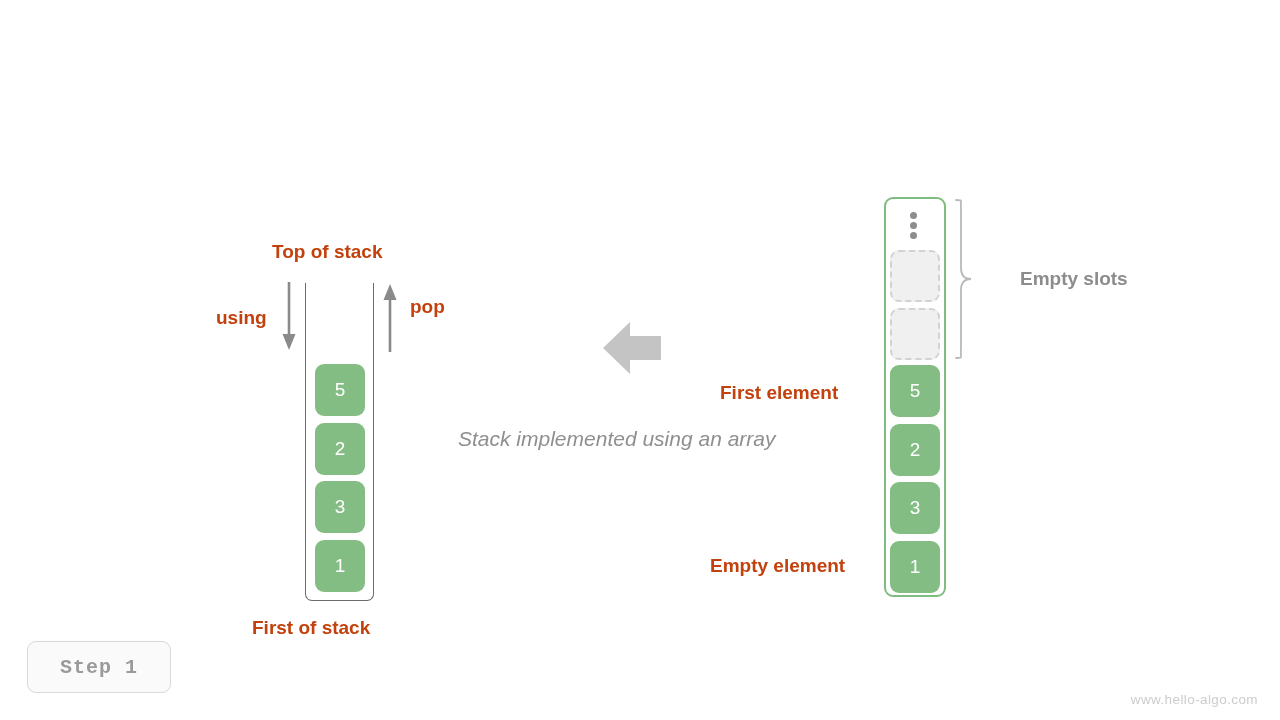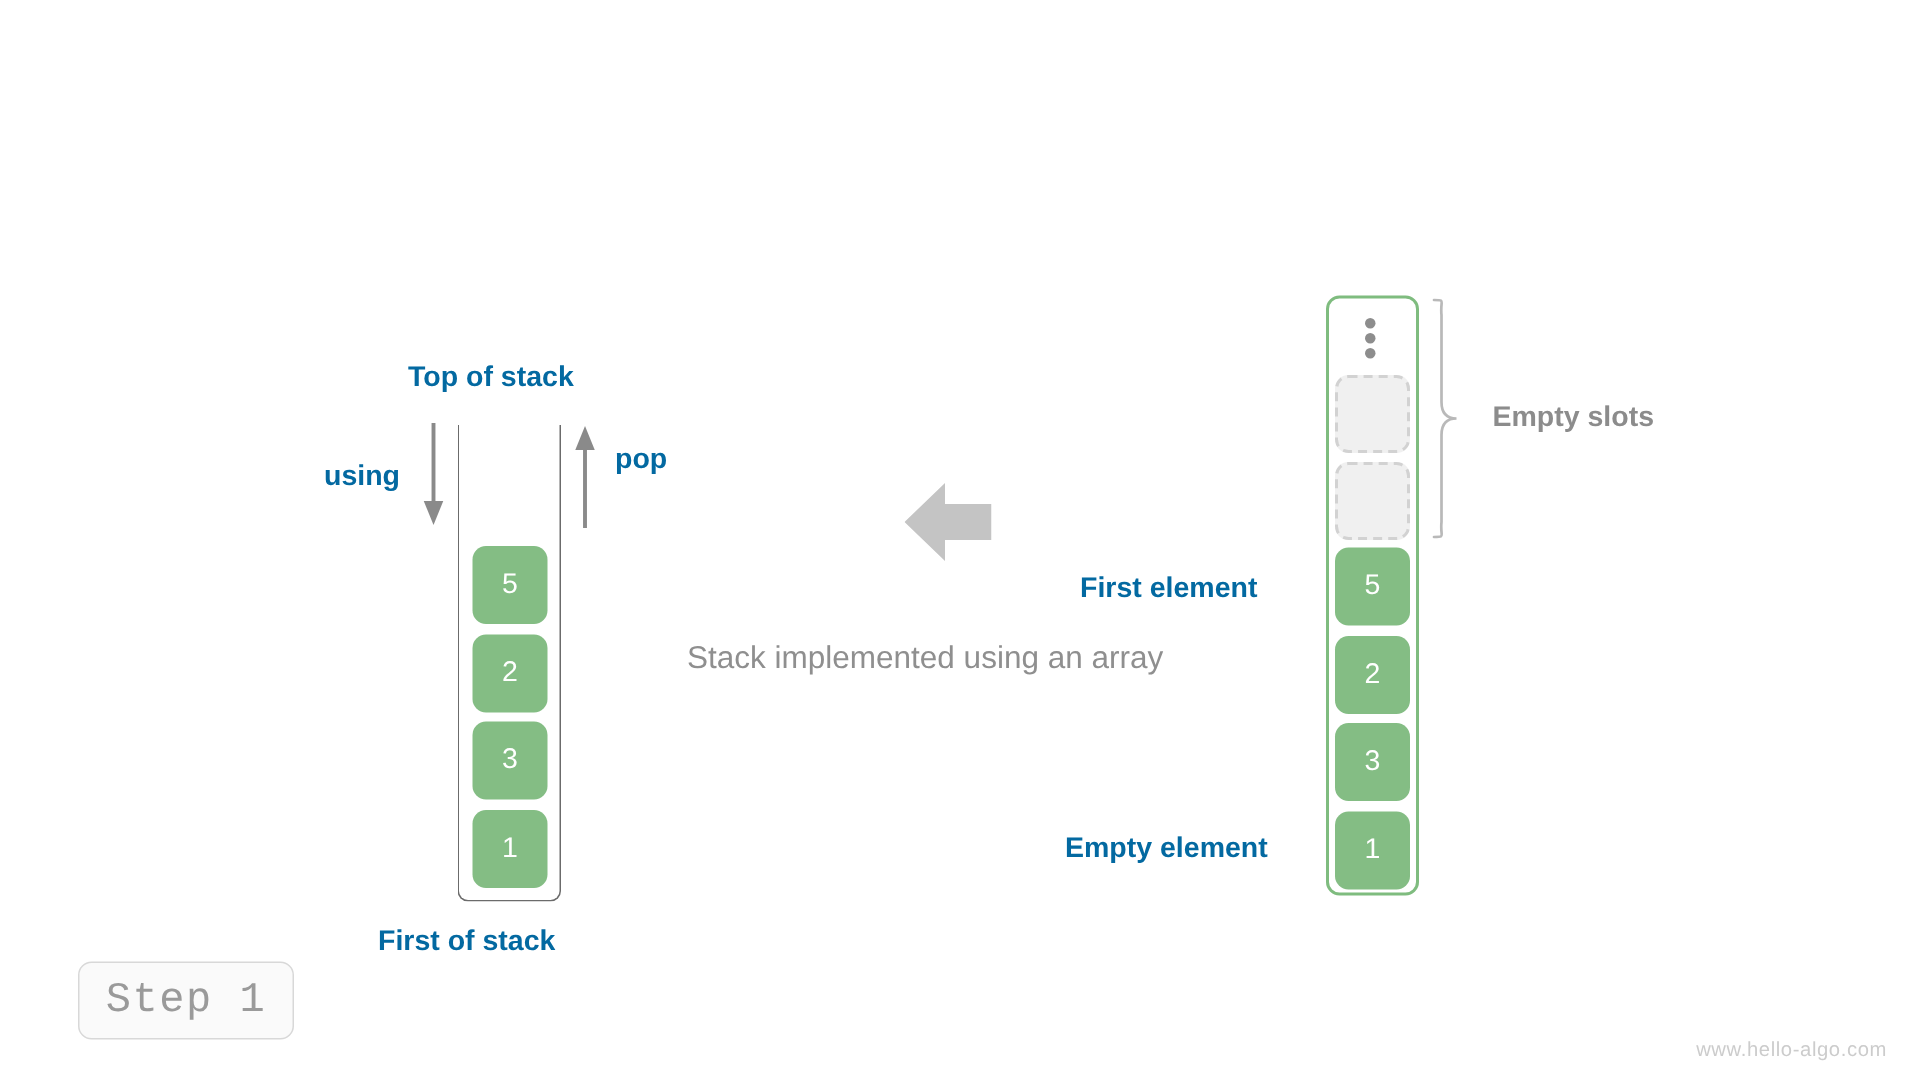--- a/index.html
+++ b/index.html
@@ -10,36 +10,38 @@
     font-family: "Liberation Sans", sans-serif;
     overflow: hidden;
   }
   #canvas { position: relative; width: 1280px; height: 720px; }
 
   
   .lbl-dark {
     position: absolute;
     font-size: 19px;
     font-weight: bold;
-    color: #0369a1;
+    color: #c2410c;
     white-space: nowrap;
   }
   .lbl-gray {
     position: absolute;
     font-size: 19px;
     font-weight: bold;
     color: #8c8c8c;
     white-space: nowrap;
+    margin-left: 25px;
   }
   .caption {
     position: absolute;
     font-size: 21px;
     font-weight: normal;
     color: #8f8f8f;
     white-space: nowrap;
+    font-style: italic;
   }
 
   
   #stack-container {
     position: absolute;
     left: 305px;
     top: 283px;
     width: 69px;
     height: 318px;
     border: 1.6px solid #6b6b6b;
@@ -107,33 +109,33 @@
     border-radius: 50%;
     background: #8d8d8d;
   }
 
   
   #brace { position: absolute; left: 952px; top: 198px; }
 
   
   #step-badge {
     position: absolute;
-    left: 52px;
+    left: 27px;
     top: 641px;
     width: 144px;
     height: 52px;
     border: 1.4px solid #d8d8d8;
     border-radius: 9px;
     background: #fafafa;
     display: flex;
     align-items: center;
     justify-content: center;
     color: #9a9a9a;
-    font-size: 28px;
-    font-weight: normal;
+    font-size: 20px;
+    font-weight: bold;
     letter-spacing: 1px;
     font-family: "Liberation Mono", monospace;
   }
 
   
   #watermark {
     position: absolute;
     right: 22px;
     bottom: 13px;
     color: #cccccc;

